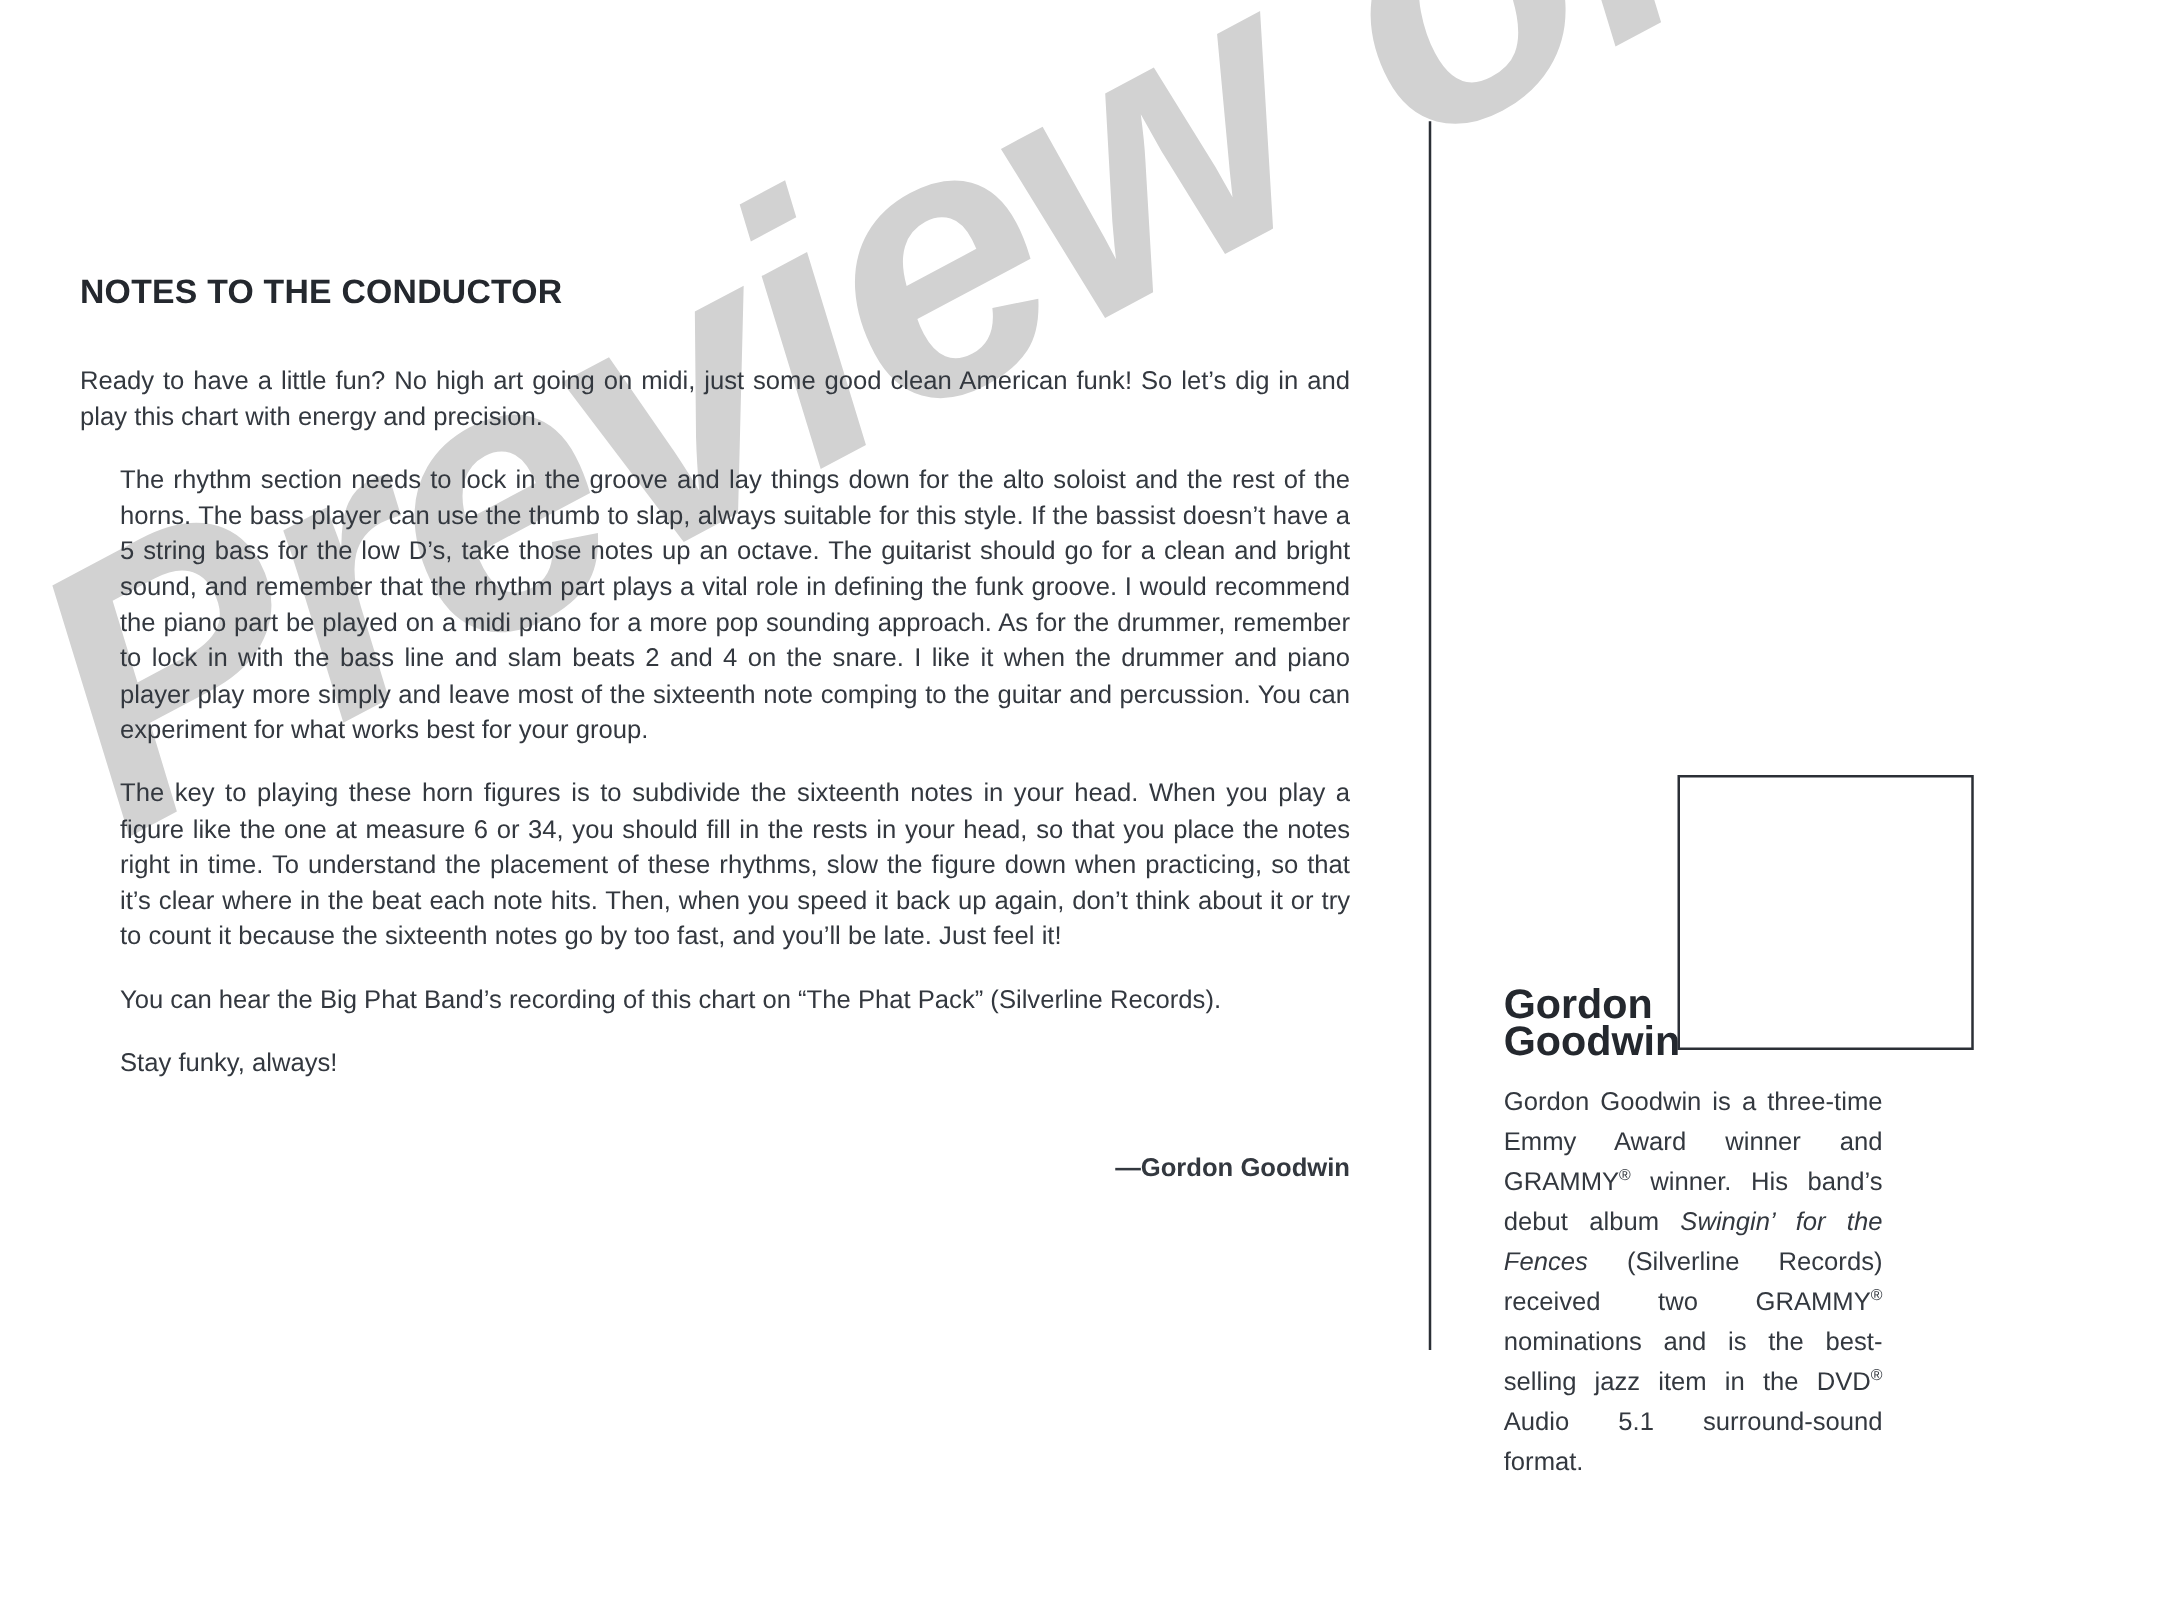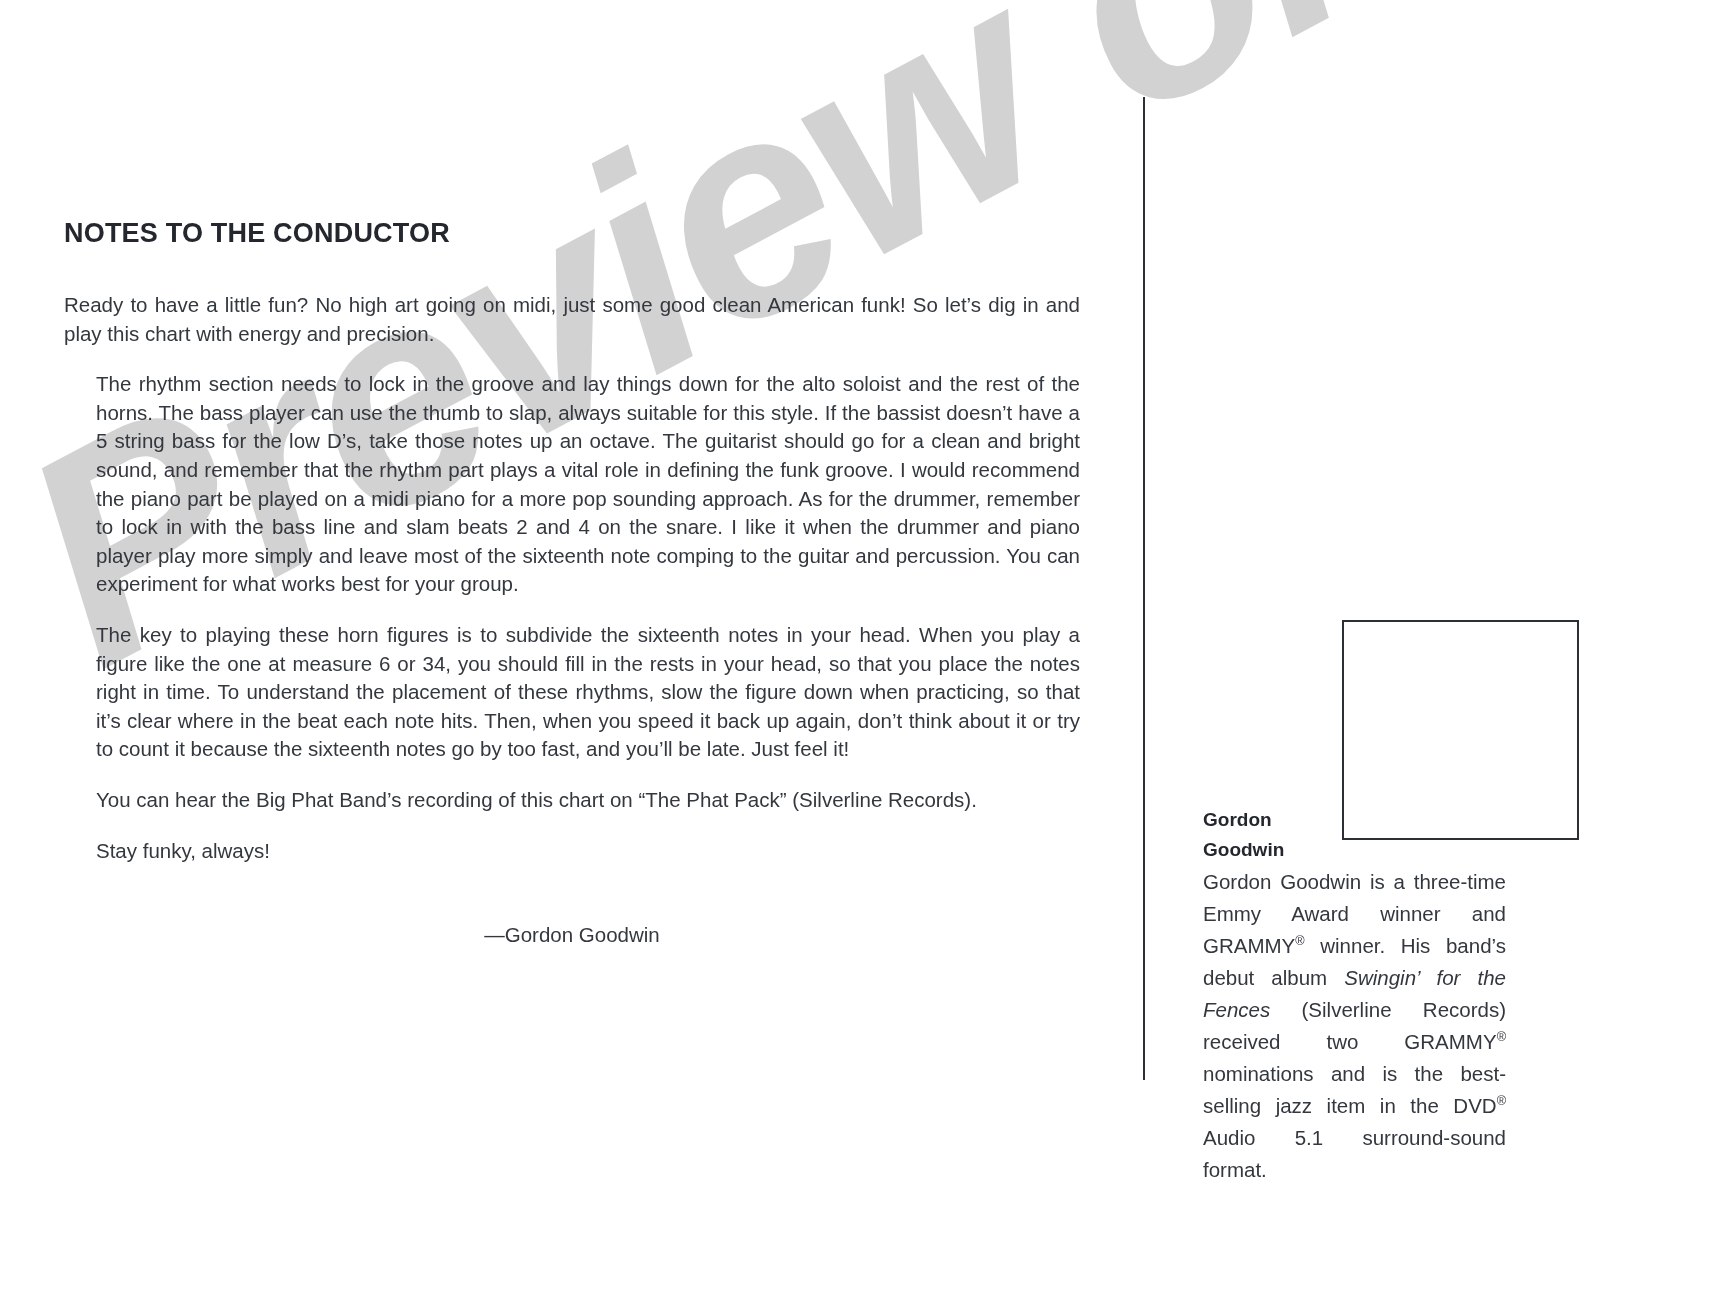--- a/index.html
+++ b/index.html
@@ -72,25 +72,26 @@
     color: #33383f;
   }
   .body-paragraph + .body-paragraph {
     margin-top: 22px;
     margin-left: 32px;
   }
   #paragraph-block {
     margin-top: 42px;
   }
   #signature {
-    text-align: center;
+    text-align: right;
     font-size: 20.5px;
     line-height: 28.6px;
     margin-top: 56px;
     color: #33383f;
+    font-weight: bold;
   }
 
   
   #vertical-divider {
     position: absolute;
     left: 1143px;
     top: 97px;
     width: 2px;
     height: 983px;
     background: #2b2f36;
@@ -113,27 +114,26 @@
     height: 220px;
     border: 2px solid #2b2f36;
     background: #ffffff;
     box-sizing: border-box;
     z-index: 11;
   }
   #bio-name {
     position: absolute;
     left: 1203px;
     top: 788px;
-    font-size: 19px;
+    font-size: 33px;
     font-weight: 700;
     line-height: 30px;
     color: #24282e;
     z-index: 12;
     background: transparent;
-    margin-top: 17px;
   }
   #bio-text {
     position: absolute;
     left: 1203px;
     top: 866px;
     width: 303px;
     text-align: justify;
     font-size: 20.5px;
     line-height: 32px;
     color: #33383f;

